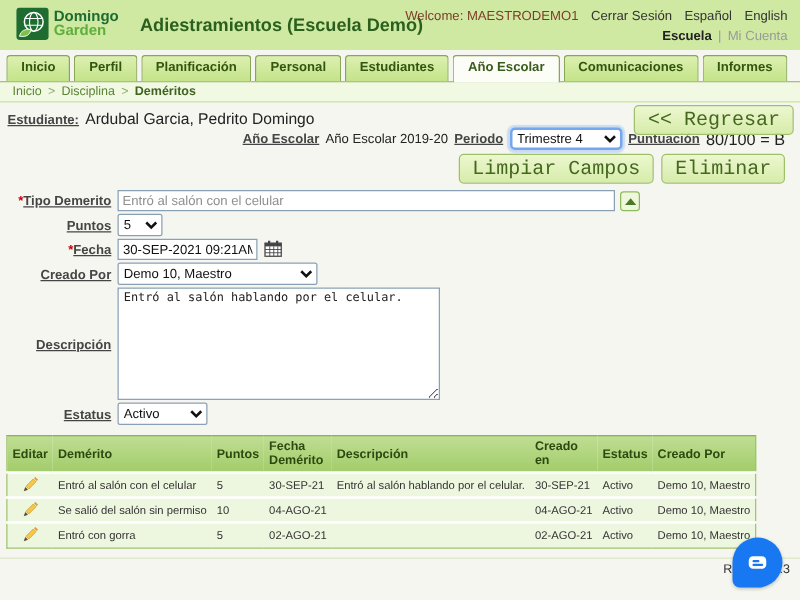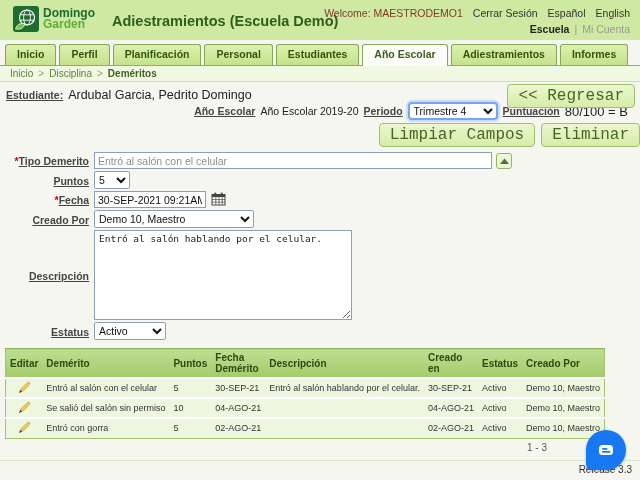--- a/index.html
+++ b/index.html
@@ -40,21 +40,21 @@
   .lbl { font-weight:bold; color:#454545; text-decoration:underline; font-size:10.5px; }
   .student-name { font-size:12.5px; color:#222; }
   .btn { font-family:Liberation Mono, monospace; font-size:16px; color:#45671f; padding:2px 10px;
          border:1px solid #9fc068; border-radius:4px; background:linear-gradient(#ecf7cf,#d6ecaa); cursor:pointer; }
   .btn.orange { border-color:#cfa049; background:linear-gradient(#fbe7bb,#f3d191); color:#9a6a15; }
   .back-btn { position:absolute; top:2px; right:5px; }
 
   .context-row { display:flex; justify-content:flex-end; align-items:center; gap:5px; padding-right:12px; margin-top:-2px; height:20px; }
   .context-val { font-size:10.5px; color:#222; }
   .score-val { font-size:13px; color:#222; }
-  .buttons-row { display:flex; justify-content:flex-end; gap:6px; padding-right:0; margin-top:2px; }
+  .buttons-row { display:flex; justify-content:flex-end; gap:6px; padding-right:12px; margin-top:2px; }
 
   input, select, textarea { font-family:"Liberation Sans",sans-serif; font-size:10.5px; border:1px solid #8aa0b5; background:#fff; color:#111; }
   input { height:17px; padding:0 3px; }
   select { height:18px; border-radius:2px; }
   select.focused { border:2px solid #74a7f0; border-radius:4px; box-shadow:0 0 1px 2px rgba(120,170,240,.35); }
 
   .form { margin-top:5px; }
   .frow { display:flex; align-items:center; margin-bottom:2px; }
   .flabel { width:94px; text-align:right; padding-right:5px; flex-shrink:0; line-height:15px; }
   .req { color:#c00; font-weight:bold; font-size:10.5px; }
@@ -122,21 +122,21 @@
     </div>
   </div>
 
   <div class="tabbar">
       <div class="tab">Inicio</div>
       <div class="tab">Perfil</div>
       <div class="tab">Planificación</div>
       <div class="tab">Personal</div>
       <div class="tab">Estudiantes</div>
       <div class="tab active">Año Escolar</div>
-      <div class="tab">Adiestramientos</div>
+      <div class="tab">Comunicaciones</div>
       <div class="tab">Informes</div>
     </div>
 
   <div class="breadcrumb">
       <span class="bc-item">Inicio</span>
       <span class="bc-sep">&gt;</span>
       <span class="bc-item">Disciplina</span>
       <span class="bc-sep">&gt;</span>
       <span class="bc-item last">Deméritos</span>
     </div>
@@ -281,21 +281,20 @@
             <td>5</td>
             <td>02-AGO-21</td>
             <td></td>
             <td>02-AGO-21</td>
             <td>Activo</td>
             <td>Demo 10, Maestro</td>
           </tr>
         </tbody>
     </table>
 
-    <div class="pagination">1 - 3</div>
 
     <div class="footer-line"></div>
     <div class="release">Release 3.3</div>
   </div>
 
   <div class="chat-fab">
     <svg width="20" height="20" viewBox="0 0 20 20">
       <rect x="3" y="5" width="14" height="10" rx="3.5" fill="#fff"></rect>
       <rect x="6" y="8" width="5.5" height="1.7" rx="0.8" fill="#1778f2"></rect>
       <rect x="6" y="11" width="8.5" height="1.7" rx="0.8" fill="#1778f2"></rect>

